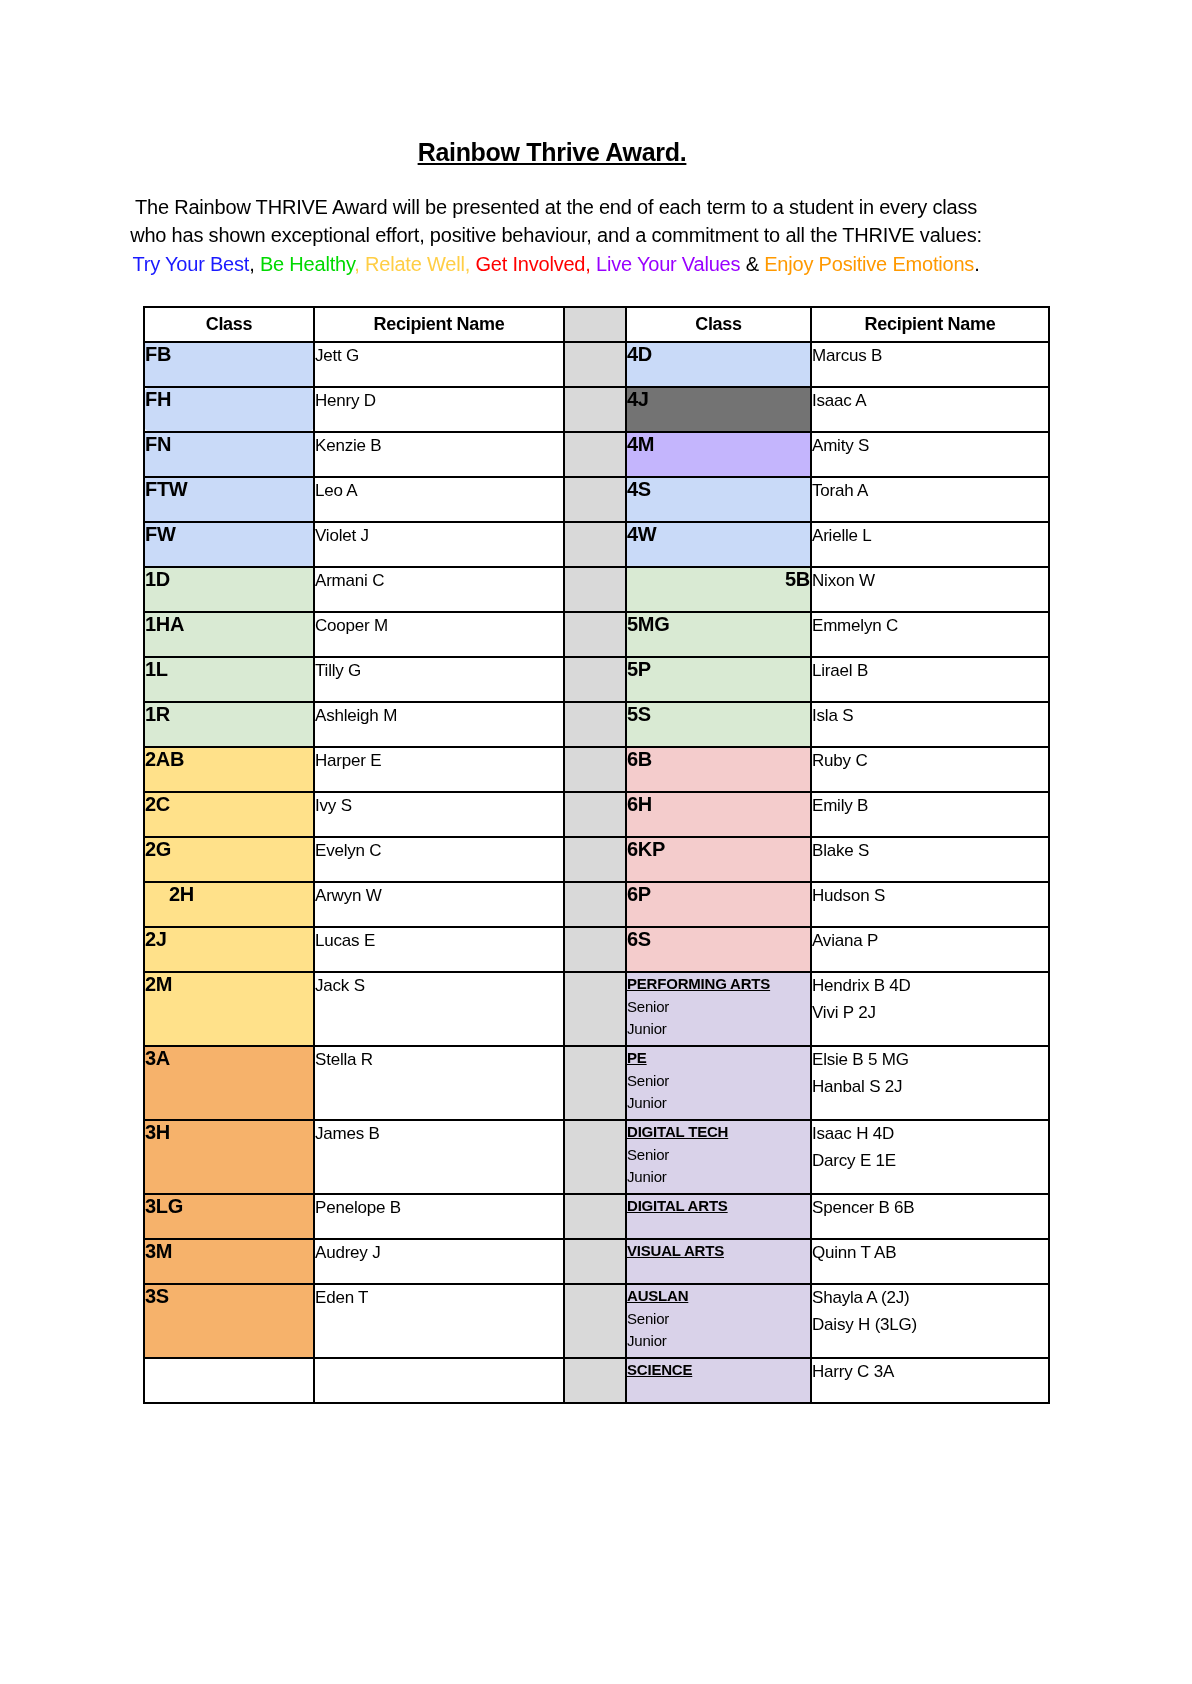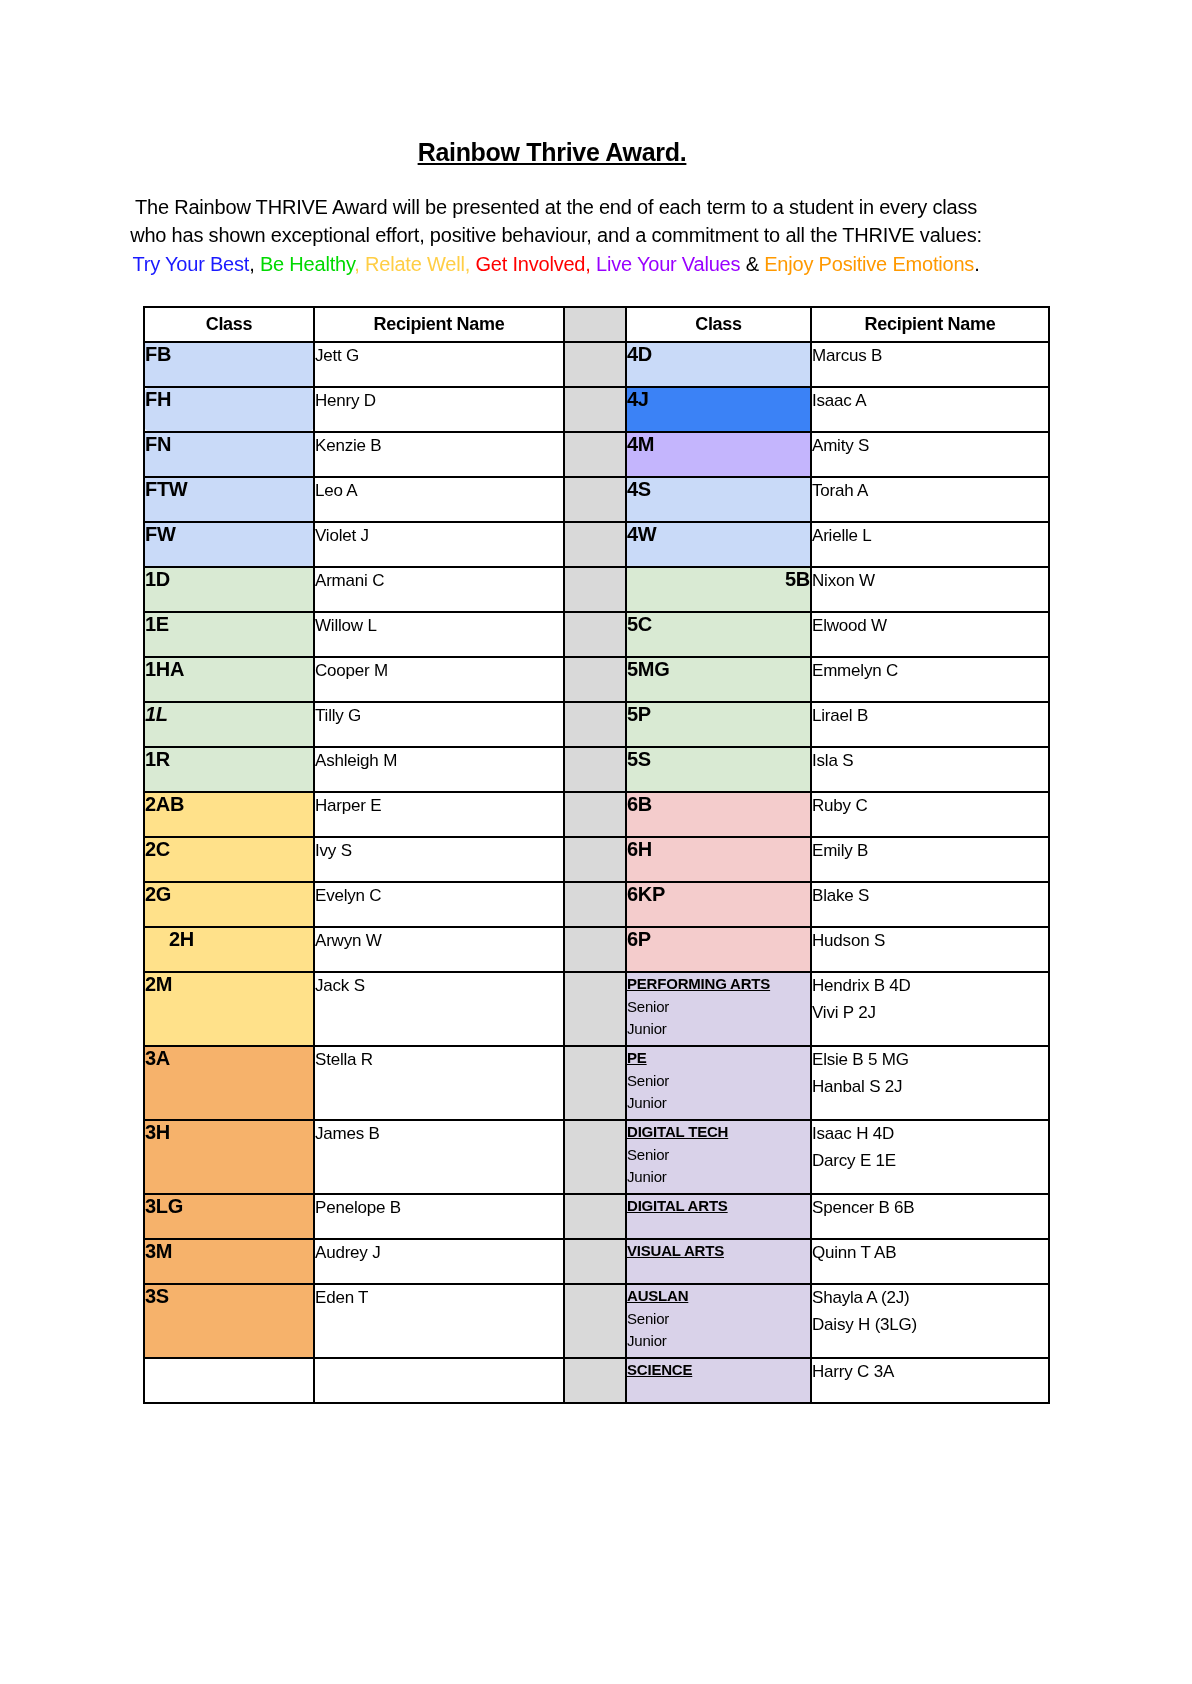--- a/index.html
+++ b/index.html
@@ -103,21 +103,21 @@
         <td class="spacer-cell"></td>
         <td class="class-cell" style="background: rgb(201, 218, 248);">4D</td>
         <td class="name-cell">
           <div>Marcus B</div>
         </td>
       </tr>
       <tr class="r-normal">
         <td class="class-cell" style="background: rgb(201, 218, 248); border-radius: 7px;">FH</td>
         <td class="name-cell">Henry D</td>
         <td class="spacer-cell"></td>
-        <td class="class-cell" style="background: #3b82f6;">4J</td>
+        <td class="class-cell" style="background: #737373;">4J</td>
         <td class="name-cell">
           <div>Isaac A</div>
         </td>
       </tr>
       <tr class="r-normal">
         <td class="class-cell" style="background: rgb(201, 218, 248);">FN</td>
         <td class="name-cell">Kenzie B</td>
         <td class="spacer-cell"></td>
         <td class="class-cell" style="background: #c4b5fd;">4M</td>
         <td class="name-cell">
@@ -145,39 +145,30 @@
       <tr class="r-normal">
         <td class="class-cell" style="background: rgb(217, 234, 211);">1D</td>
         <td class="name-cell">Armani C</td>
         <td class="spacer-cell"></td>
         <td class="class-cell" style="background: rgb(217, 234, 211); text-align: right;">5B</td>
         <td class="name-cell">
           <div>Nixon W</div>
         </td>
       </tr>
       <tr class="r-normal">
-        <td class="class-cell" style="background: rgb(217, 234, 211);">1E</td>
-        <td class="name-cell">Willow L</td>
-        <td class="spacer-cell"></td>
-        <td class="class-cell" style="background: rgb(217, 234, 211);">5C</td>
-        <td class="name-cell">
-          <div>Elwood W</div>
-        </td>
-      </tr>
-      <tr class="r-normal">
         <td class="class-cell" style="background: rgb(217, 234, 211);">1HA</td>
         <td class="name-cell">Cooper M</td>
         <td class="spacer-cell"></td>
         <td class="class-cell" style="background: rgb(217, 234, 211);">5MG</td>
         <td class="name-cell">
           <div>Emmelyn C</div>
         </td>
       </tr>
       <tr class="r-normal">
-        <td class="class-cell" style="background: rgb(217, 234, 211); font-style: italic;">1L</td>
+        <td class="class-cell" style="background: rgb(217, 234, 211);">1L</td>
         <td class="name-cell">Tilly G</td>
         <td class="spacer-cell"></td>
         <td class="class-cell" style="background: rgb(217, 234, 211);">5P</td>
         <td class="name-cell">
           <div>Lirael B</div>
         </td>
       </tr>
       <tr class="r-normal">
         <td class="class-cell" style="background: rgb(217, 234, 211);">1R</td>
         <td class="name-cell">Ashleigh M</td>
@@ -214,20 +205,29 @@
           <div>Blake S</div>
         </td>
       </tr>
       <tr class="r-normal">
         <td class="class-cell" style="background: rgb(255, 225, 138); padding-left: 24px;">2H</td>
         <td class="name-cell">Arwyn W</td>
         <td class="spacer-cell"></td>
         <td class="class-cell" style="background: rgb(244, 204, 204);">6P</td>
         <td class="name-cell">
           <div>Hudson S</div>
+        </td>
+      </tr>
+      <tr class="r-normal">
+        <td class="class-cell" style="background: rgb(255, 225, 138);">2J</td>
+        <td class="name-cell">Lucas E</td>
+        <td class="spacer-cell"></td>
+        <td class="class-cell" style="background: rgb(244, 204, 204);">6S</td>
+        <td class="name-cell">
+          <div>Aviana P</div>
         </td>
       </tr>
       <tr class="r-tall">
         <td class="class-cell" style="background: rgb(255, 225, 138);">2M</td>
         <td class="name-cell">Jack S</td>
         <td class="spacer-cell"></td>
         <td class="subject-cell" style="background: rgb(217, 210, 233);">
           <div class="subject-title">PERFORMING ARTS</div>
           <div>Senior</div>
           <div>Junior</div>

